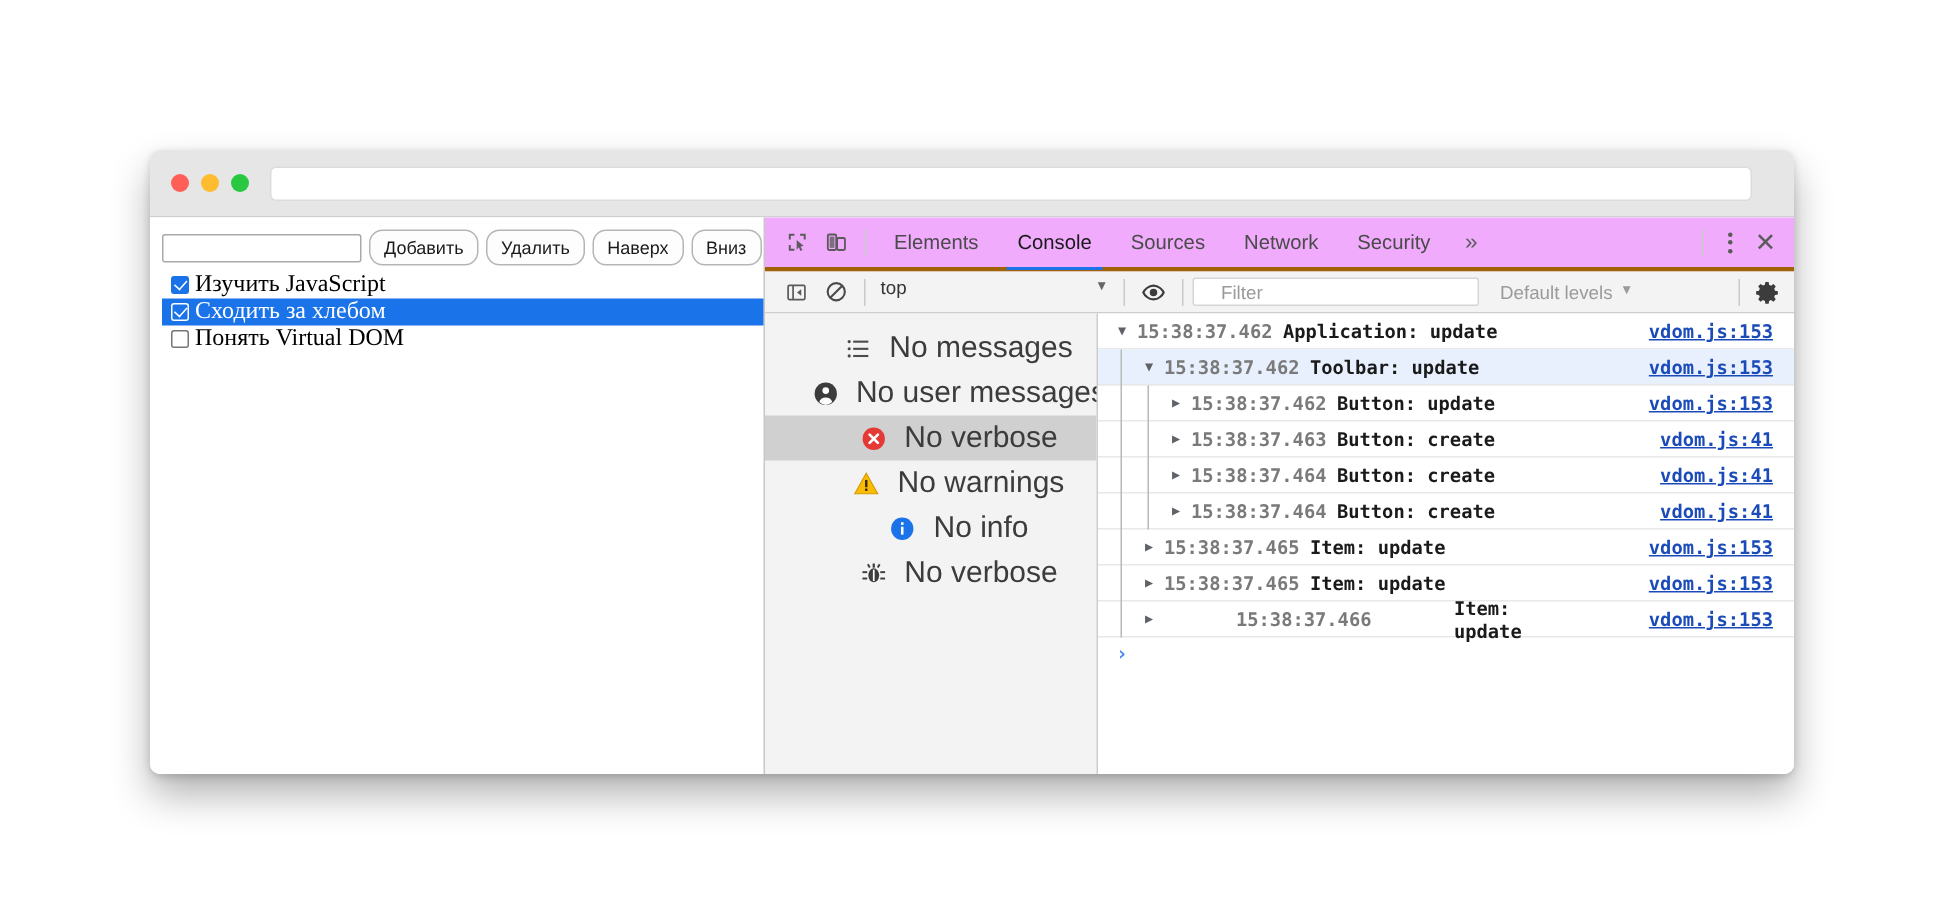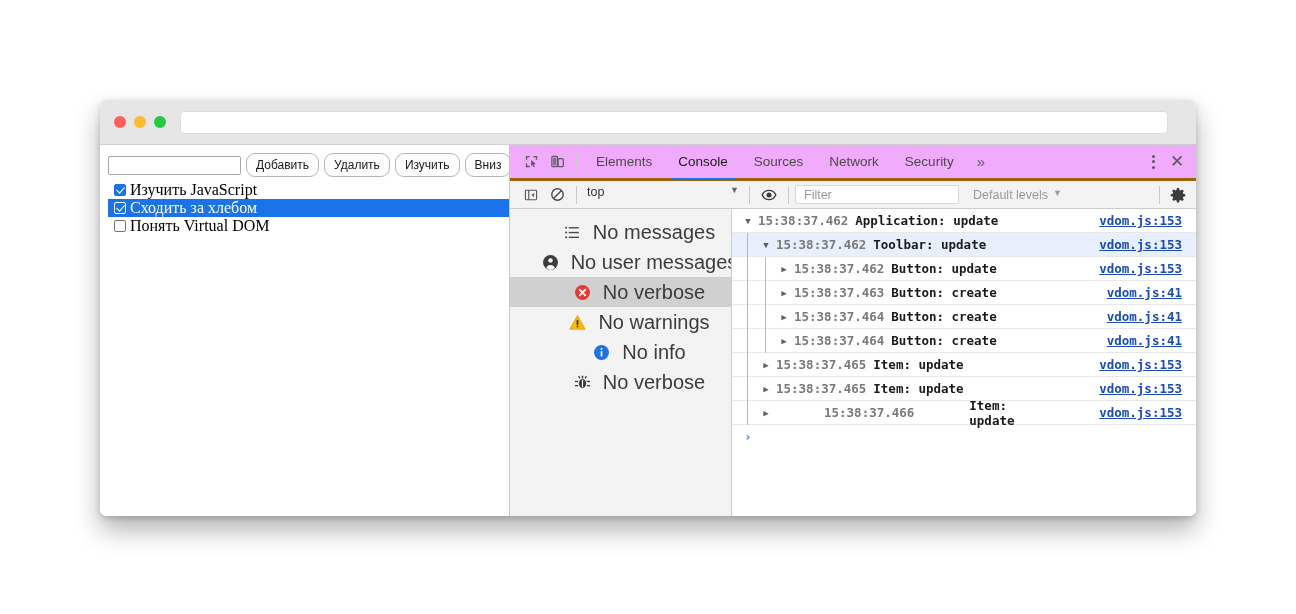--- a/index.html
+++ b/index.html
@@ -196,27 +196,27 @@
   }
   .ctx-select {
     display: flex; align-items: flex-start;
     width: 160px; height: 20px;
     font-size: 12.5px; color: #333;
     padding: 0 4px;
     cursor: default;
   }
   .ctx-select .caret { margin-left: auto; font-size: 9px; color: #666; }
   .filter-input {
-    width: 164px; height: 19px;
+    width: 191px; height: 19px;
     background: #ffffff;
     border: 1px solid #d6d6d6;
     border-radius: 2px;
     font-size: 12.5px;
     color: #333;
-    padding: 0 8px;
+    padding: 0 18px;
     font-family: "Liberation Sans", sans-serif;
   }
   .filter-input::placeholder { color: #9a9a9a; opacity: 1; }
   .levels {
     display: flex; gap: 5px;
     font-size: 12.5px; color: #9a9a9a;
     margin-left: 14px;
     cursor: default; white-space: nowrap;
   }
   .levels .caret { font-size: 9px; }
@@ -317,21 +317,21 @@
   </div>
 
   <div class="wbody">
 
     <div class="page">
       <div class="todo-controls">
         <input class="todo-input" id="todoinput" placeholder="" style="">
         <div id="todo-buttons" style="display:flex; gap:5px;">
             <button class="todo-btn">Добавить</button>
             <button class="todo-btn">Удалить</button>
-            <button class="todo-btn">Изучить</button>
+            <button class="todo-btn">Наверх</button>
             <button class="todo-btn">Вниз</button>
           </div>
       </div>
       <div class="todo-list" id="todo-list">
           <div class="todo-item">
             <span class="cbox checked"></span>
             <span class="todo-label">Изучить JavaScript</span>
           </div>
           <div class="todo-item selected">
             <span class="cbox checked"></span>

